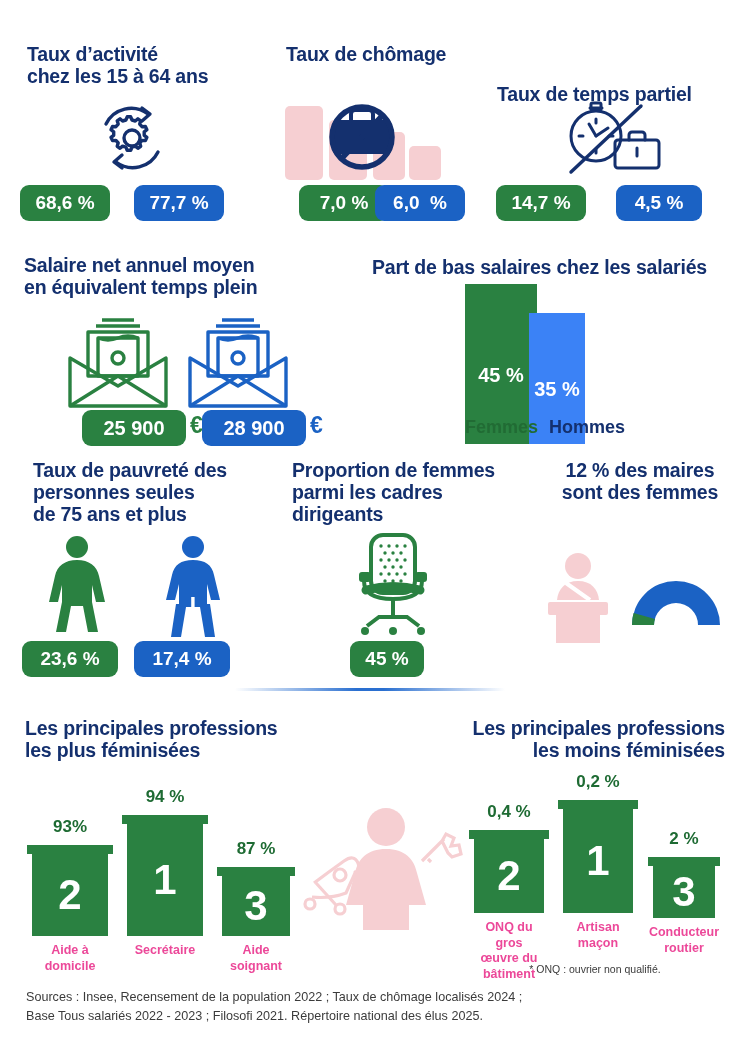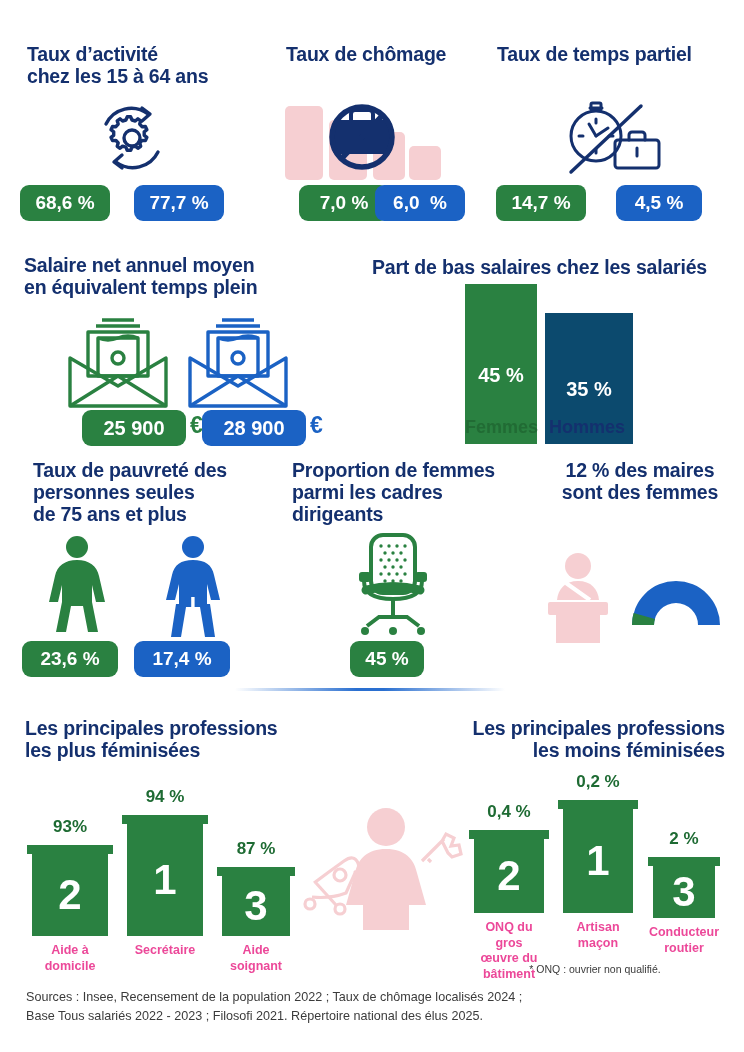--- a/index.html
+++ b/index.html
@@ -38,41 +38,41 @@
   #t1{ left:27px; top:44px; width:260px; font-size:19.5px; }
   #t2{ left:286px; top:44px; width:220px; font-size:19.5px; }
   #t3{ left:497px; top:44px; width:240px; font-size:19.5px; }
 
   .b1{ width:90px; height:36px; font-size:19px; }
 
   #b-act-f{ left:20px;  top:185px; }
   #b-act-h{ left:134px; top:185px; }
   #b-cho-f{ left:285px; top:185px;margin-left:14px; }
   #b-cho-h{ left:375px; top:185px; }
-  #b-tp-f { left:496px; top:185px;border-radius:8px; }
+  #b-tp-f { left:496px; top:185px; }
   #b-tp-h { left:616px; top:185px; width:86px;}
 
   
   #t4{ left:24px;  top:255px; width:270px; font-size:19.5px; }
   #t5{ left:372px; top:257px; width:360px; font-size:19.5px; }
 
   .b2{ width:104px; height:36px; font-size:20px; }
   #b-sal-f{ left:82px;  top:410px; }
   #b-sal-h{ left:202px; top:410px; }
   .euro{ position:absolute; font-size:23px; font-weight:bold; }
   #e-f{ left:190px; top:412px; color:#2A8141; }
   #e-h{ left:310px; top:412px; color:#1B62C4; }
 
   
   #lowsal{ position:absolute; left:465px; top:284px; width:185px; height:160px; }
   #lowsal .bar{ position:absolute; bottom:0; display:flex; align-items:center; justify-content:center;
                 color:#fff; font-weight:bold; font-size:20px; }
   #lowsal .bar span{ margin-bottom:-22px; }
   #bar-f{ left:0px;  width:72px; height:160px; background:#2A8141; }
-  #bar-h{ left:80px; width:88px; height:131px; background:#0c4a6e; }
+  #bar-h{ left:64px; width:56px; height:131px; background:#3b82f6; }
   #lbl-femmes{ position:absolute; left:465px; top:417px; font-size:18px; font-weight:bold; color:#216B34; }
   #lbl-hommes{ position:absolute; left:549px; top:417px; font-size:18px; font-weight:bold; color:#14306E; }
 
   
   #t6{ left:25px;  top:460px; width:250px; font-size:19.5px;margin-left:8px; }
   #t7{ left:292px; top:460px; width:240px; font-size:19.5px; }
   #t8{ left:540px; top:460px; width:200px; font-size:19.5px; text-align:center;}
 
   .b3{ width:96px; height:36px; font-size:19px; }
   #b-pov-f{ left:22px;  top:641px; }
@@ -110,21 +110,21 @@
   }
 </style>
 </head>
 <body>
 
 <div class="page">
 
   <div class="abs h-title" id="t1" style="white-space: pre-line;">Taux d’activité
 chez les 15 à 64 ans</div>
   <div class="abs h-title" id="t2" style="white-space: pre-line;">Taux de chômage</div>
-  <div class="abs h-title" id="t3" style="white-space: pre-line;">Taux de temps partiel</div>
+  <div class="abs h-title" id="t3" style="white-space: pre-line; margin-top: 40px;">Taux de temps partiel</div>
 
   <svg class="abs" style="left:92px;top:100px" width="80" height="78" viewBox="0 0 80 78" fill="none" stroke="#14306E" stroke-width="3.4" stroke-linecap="round" stroke-linejoin="round">
     <path d="M14 24 A28 28 0 0 1 56 14"></path>
     <path d="M50 8 L58 14 L50 21"></path>
     <path d="M66 52 A28 28 0 0 1 24 62"></path>
     <path d="M30 68 L22 62 L30 55"></path>
     <circle cx="40" cy="38" r="8"></circle>
     <path d="M40 20 l3.3 1 2.6-2.2 2.8 2 -1 3.3 2.3 2.6 3.4 -0.2 1.5 3.2 -2.7 2.1 0 3.5 2.7 2.1 -1.5 3.2 -3.4 -0.2 -2.3 2.6 1 3.3 -2.8 2 -2.6 -2.2 -3.3 1 -1.3 3.2 -3.5 0 -1.3 -3.2 -3.3 -1 -2.6 2.2 -2.8 -2 1 -3.3 -2.3 -2.6 -3.4 0.2 -1.5 -3.2 2.7 -2.1 0 -3.5 -2.7 -2.1 1.5 -3.2 3.4 0.2 2.3 -2.6 -1 -3.3 2.8 -2 2.6 2.2 3.3 -1 1.3 -3.2 3.5 0z"></path>
   </svg>
 

